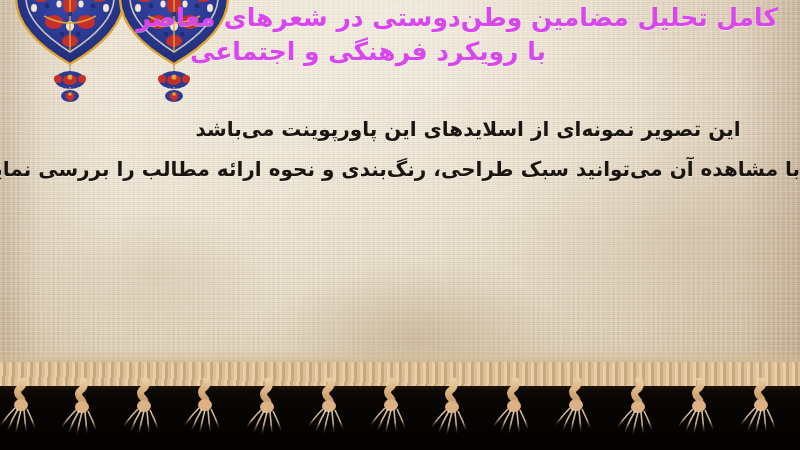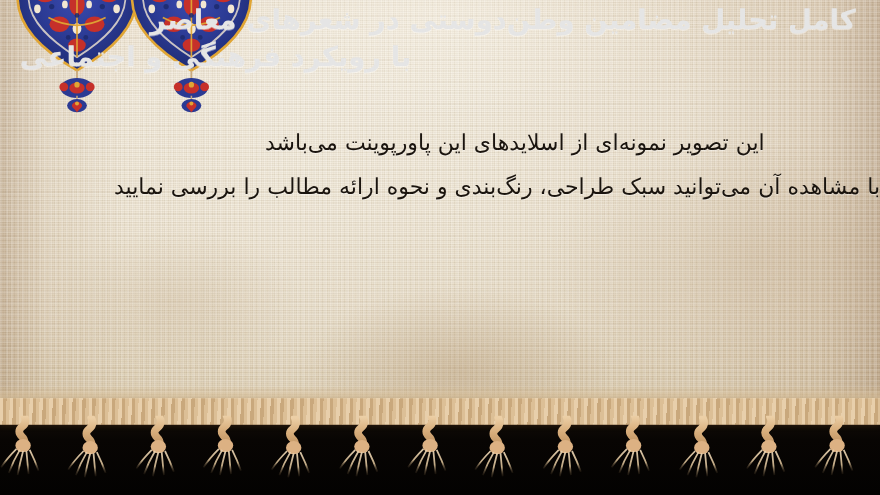--- a/index.html
+++ b/index.html
@@ -72,33 +72,33 @@
   
   .ornaments{position:absolute;left:0;top:0;width:800px;height:120px;}
   .pendant{position:absolute;top:-54px;}
   .pendant.p1{left:14px;}
   .pendant.p2{left:118px;}
 
   
   .title-block{
     position:absolute;top:1px;right:22px;width:760px;
     text-align:right;direction:rtl;
-    color:#e5e5e5;
+    color:#d946ef;
     font-size:25px;line-height:1.34;font-weight:700;
     letter-spacing:0px;
     text-shadow:0 1px 0 rgba(255,255,255,.42);
   }
   .title-block .tl{display:block;white-space:nowrap;}
-  .title-block .tl.l2{text-align:left;padding-right:60px;}
+  .title-block .tl.l2{text-align:center;padding-right:60px;}
 
   .body-block{
     position:absolute;top:110px;right:0;width:664px;
     text-align:center;direction:rtl;
     color:#1a140e;
-    font-size:20px;line-height:1.98;font-weight:400;
+    font-size:20px;line-height:1.98;font-weight:700;
     text-shadow:0 1px 0 rgba(255,255,255,.38);
   }
   .body-block .bl{display:block;white-space:nowrap;}
 
   
   .fringe-zone{
     position:absolute;left:0;top:362px;width:800px;height:88px;
   }
   .black-bed{
     position:absolute;left:0;top:18px;width:800px;height:70px;

